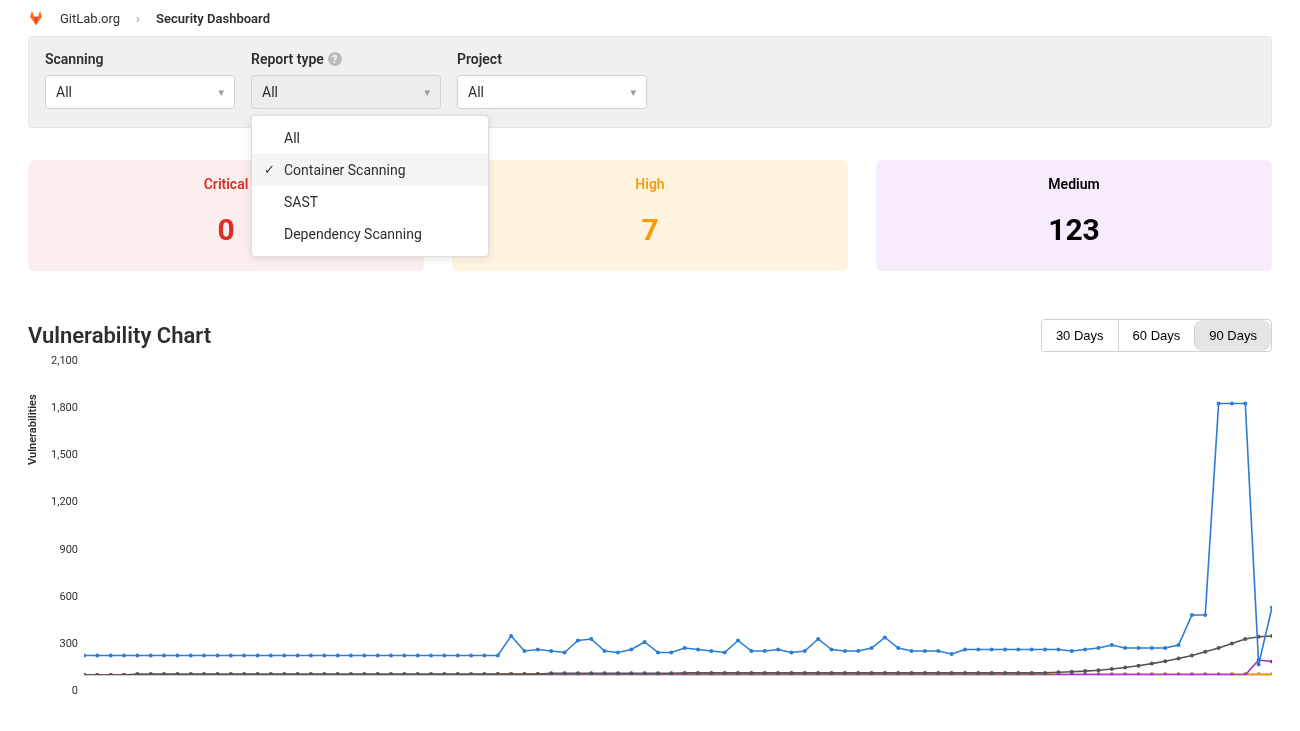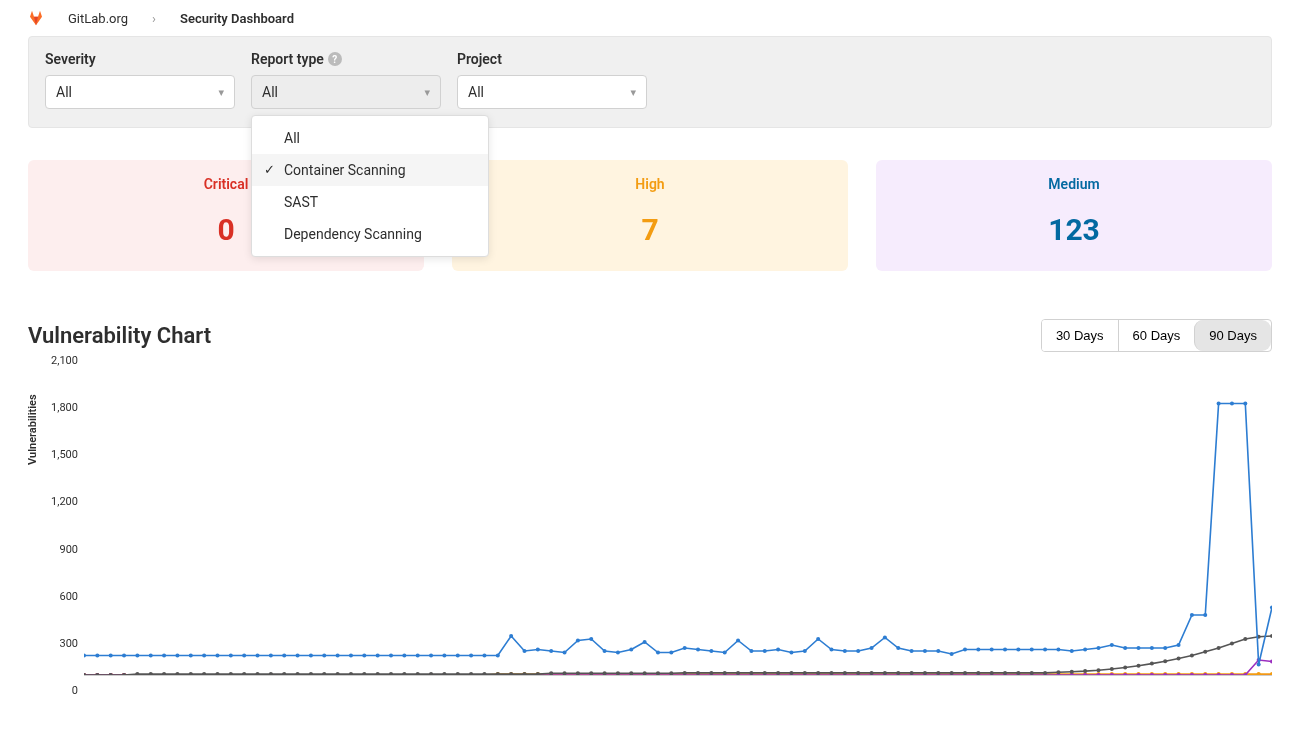--- a/index.html
+++ b/index.html
@@ -1,18 +1,18 @@
 <!DOCTYPE html>
 <html><head>
 <meta charset="utf-8">
 <style>
   * { box-sizing: border-box; margin: 0; padding: 0; }
   body { font-family: -apple-system, BlinkMacSystemFont, "Segoe UI", Roboto, sans-serif; color: #2e2e2e; background: #fff; font-size: 14px; }
   .page { padding: 0 0 20px 0; }
-  .breadcrumb { display: flex; align-items: center; gap: 24px; padding: 10px 28px; font-size: 13px; }
+  .breadcrumb { display: flex; align-items: center; gap: 16px; padding: 10px 28px; font-size: 13px; }
   .breadcrumb .logo { width: 16px; height: 16px; }
   .breadcrumb .sep { color: #999; }
   .breadcrumb .current { font-weight: 600; }
   .filters { background: #f0f0f0; border: 1px solid #e5e5e5; border-radius: 4px; margin: 0 28px; padding: 14px 16px 18px 16px; display: flex; gap: 16px; }
   .filter { display: flex; flex-direction: column; gap: 8px; position: relative; }
   .filter-label { font-weight: 600; font-size: 14px; display: flex; align-items: center; gap: 4px; }
   .help-icon { width: 14px; height: 14px; border-radius: 50%; background: #bbb; color: #fff; font-size: 10px; display: inline-flex; align-items: center; justify-content: center; font-weight: bold; }
   .select { width: 190px; height: 34px; border: 1px solid #d1d1d1; border-radius: 4px; background: #fff; padding: 0 30px 0 10px; display: flex; align-items: center; position: relative; cursor: pointer; }
   .select.open { background: #ededed; }
   .select .chevron { position: absolute; right: 10px; color: #999; font-size: 11px; }
@@ -23,21 +23,21 @@
 
   .cards { display: flex; gap: 28px; margin: 32px 28px 0 28px; justify-content: flex-end; }
   .card { flex: 1; border-radius: 6px; padding: 16px 0 24px 0; text-align: center; }
   .card-title { font-weight: 600; font-size: 14px; margin-bottom: 20px; }
   .card-value { font-weight: 700; font-size: 30px; }
   .card.critical { background: #fdeeee; }
   .card.critical .card-title, .card.critical .card-value { color: #d93025; }
   .card.high { background: #fff4e0; }
   .card.high .card-title, .card.high .card-value { color: #f39c12; }
   .card.medium { background: #f6ecfd; }
-  .card.medium .card-title, .card.medium .card-value { color: #0369a1; }
+  .card.medium .card-title, .card.medium .card-value { color: #000000; }
   .card.low { background: #f2f2f2; }
   .card.low .card-title, .card.low .card-value { color: #444; }
 
   .chart-section { margin: 48px 28px 0 28px; }
   .chart-header { display: flex; justify-content: space-between; align-items: center; margin-bottom: 8px; }
   .chart-title { font-size: 22px; font-weight: 600; }
   .btn-group { display: flex; border: 1px solid #d1d1d1; border-radius: 4px; overflow: hidden; }
   .btn-group button { border: none; background: #fff; padding: 8px 14px; font-size: 13px; cursor: pointer; border-left: 1px solid #d1d1d1; }
   .btn-group button:first-child { border-left: none; }
   .btn-group button.active { background: #e5e5e5; border-radius: 9px; }
@@ -56,21 +56,21 @@
         <path fill="#fc6d26" d="M12 23L3 10l3-9 3 9h6l3-9 3 9z"></path>
         <path fill="#e24329" d="M12 23L9 10h6z"></path>
       </svg>
     <a>GitLab.org</a>
     <span class="sep">›</span>
     <span class="current">Security Dashboard</span>
   </div>
 
   <div class="filters">
     <div class="filter">
-      <div class="filter-label">Severity</div>
+      <div class="filter-label">Scanning</div>
       <div class="select">
         <span>All</span>
         <span class="chevron">▾</span>
       </div>
     </div>
 
     <div class="filter">
       <div class="filter-label">
         <span>Report type</span>
         <span class="help-icon">?</span>

